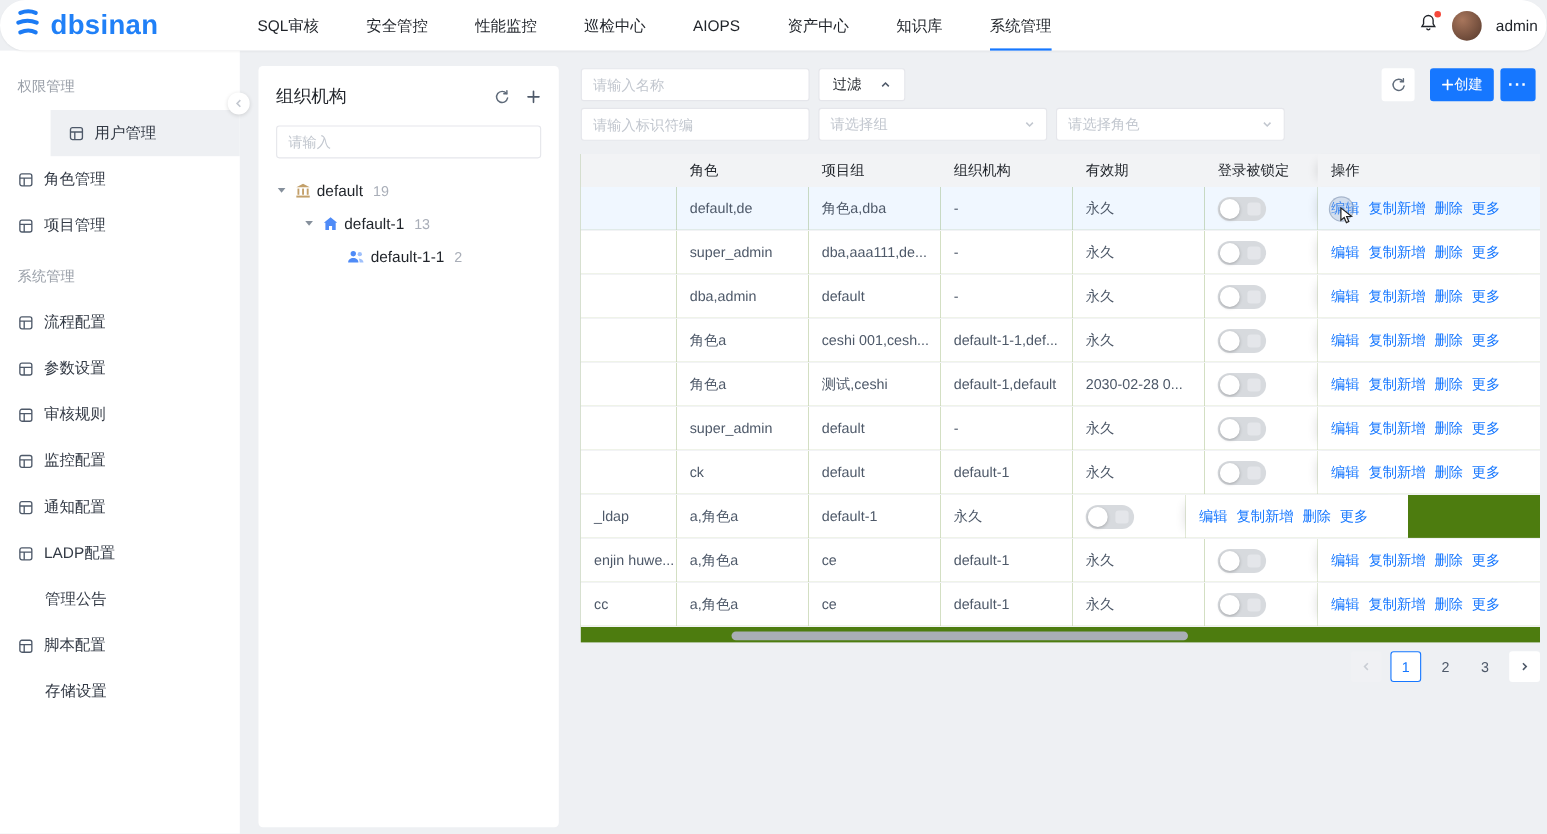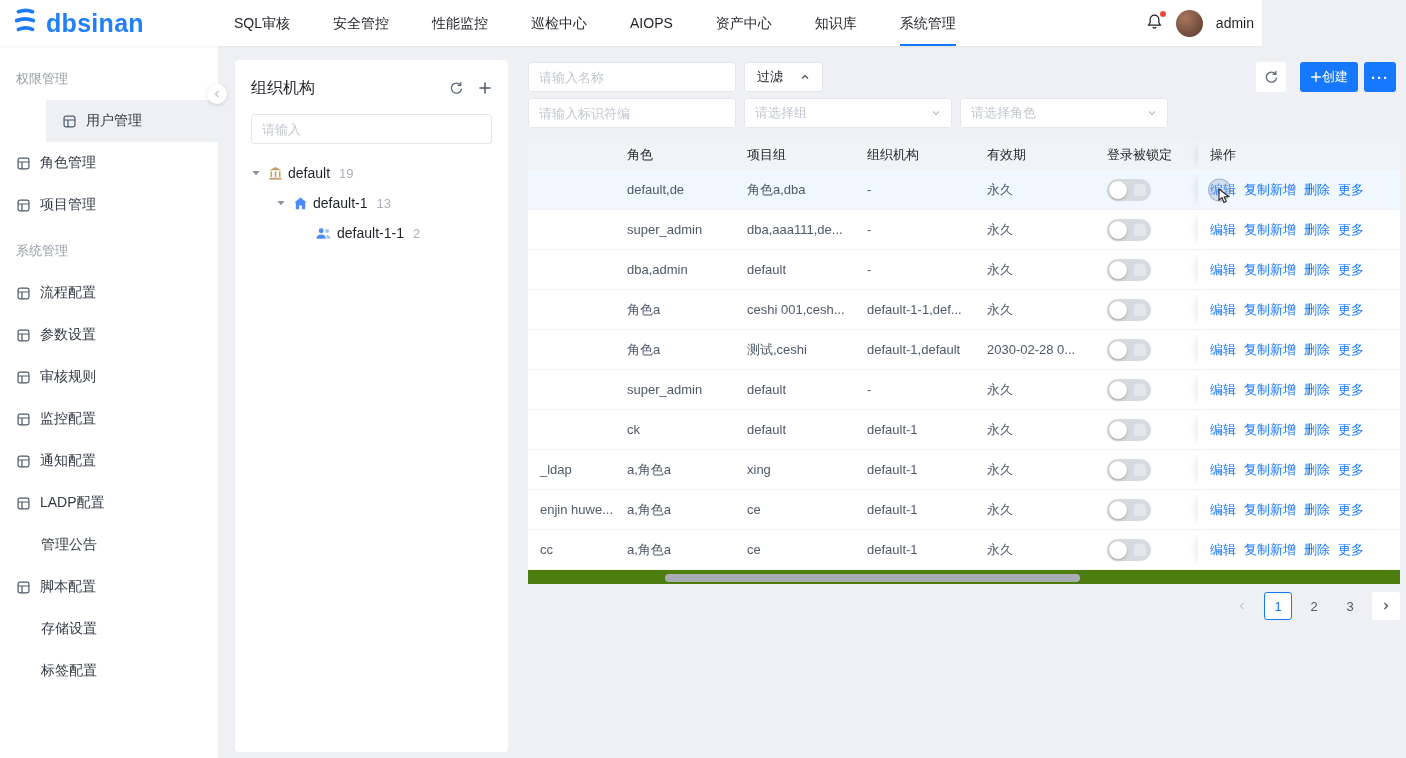--- a/index.html
+++ b/index.html
@@ -1,19 +1,19 @@
 <!DOCTYPE html>
 <html><head>
 <meta charset="utf-8">
 <style>
 *{margin:0;padding:0;box-sizing:border-box;}
 html,body{width:1406px;height:758px;}
 body{font-family:"Liberation Sans","DejaVu Sans",sans-serif;background:#eef0f3;position:relative;overflow:hidden;color:#1f2329;}
 
-.topbar{position:absolute;top:0;left:0;width:1262px;height:46px;background:#fff;display:flex;align-items:center;z-index:20;box-shadow:0 1px 2px rgba(0,0,0,.05);}
+.topbar{position:absolute;top:0;left:0;width:1406px;height:46px;background:#fff;display:flex;align-items:center;z-index:20;box-shadow:0 1px 2px rgba(0,0,0,.05);border-radius:23px;}
 .logo{display:flex;align-items:center;gap:6px;margin-left:10px;width:158px;}
 .logo-text{font-size:25px;font-weight:700;color:#2080f7;letter-spacing:.3px;}
 .main-nav{display:flex;gap:43px;margin-left:66px;}
 .nav-item{font-size:14px;color:#1f2329;height:46px;line-height:46px;position:relative;cursor:pointer;white-space:nowrap;}
 .nav-item.active::after{content:"";position:absolute;left:0;right:0;bottom:0;height:2px;background:#1677ff;}
 .top-right{margin-left:auto;display:flex;align-items:center;gap:13px;padding-right:8px;}
 .bell-wrap{position:relative;display:flex;cursor:pointer;}
 .red-dot{position:absolute;top:-2px;right:-3px;width:6px;height:6px;border-radius:50%;background:#f5483b;}
 .avatar{width:27px;height:27px;border-radius:50%;background:radial-gradient(circle at 35% 30%,#a8765c,#55382b);display:inline-block;cursor:pointer;}
 .username{font-size:14px;cursor:pointer;}
@@ -204,23 +204,20 @@
           <svg width="15" height="15" viewBox="0 0 16 16" fill="none" stroke="#4e5969" stroke-width="1.3">
             <rect x="2.2" y="2.2" width="11.6" height="11.6" rx="2"></rect>
             <path d="M2.2 6.4 H13.8 M6.4 6.4 V13.8"></path>
           </svg>
         </span>
         <span>脚本配置</span>
       </div>
       <div class="side-item noicon">
         <span>存储设置</span>
       </div>
-      <div class="side-item noicon">
-        <span>标签配置</span>
-      </div>
     </div>
 </aside>
 <div class="collapse">
   <span style="display:flex">
       <svg width="10" height="10" viewBox="0 0 10 10" fill="none" stroke="currentColor" stroke-width="1.4">
         <path d="M6.5 2 L3.5 5 L6.5 8"></path>
       </svg>
     </span>
 </div>
 
@@ -480,21 +477,20 @@
         <div class="td col-fixed" style="width:202px">
           <span class="act-link">编辑</span>
           <span class="act-link">复制新增</span>
           <span class="act-link">删除</span>
           <span class="act-link">更多</span>
         </div>
       </div>
       <div class="tr">
         <div class="td" style="width:87px">_ldap</div>
         <div class="td" style="width:120px">a,角色a</div>
-        <div class="td" style="width:120px">xing</div>
         <div class="td" style="width:120px">default-1</div>
         <div class="td" style="width:120px">永久</div>
         <div class="td" style="width:103px">
           <span class="switch">
             <span class="mini"></span>
             <span class="knob"></span>
           </span>
         </div>
         <div class="td col-fixed" style="width:202px">
           <span class="act-link">编辑</span>

